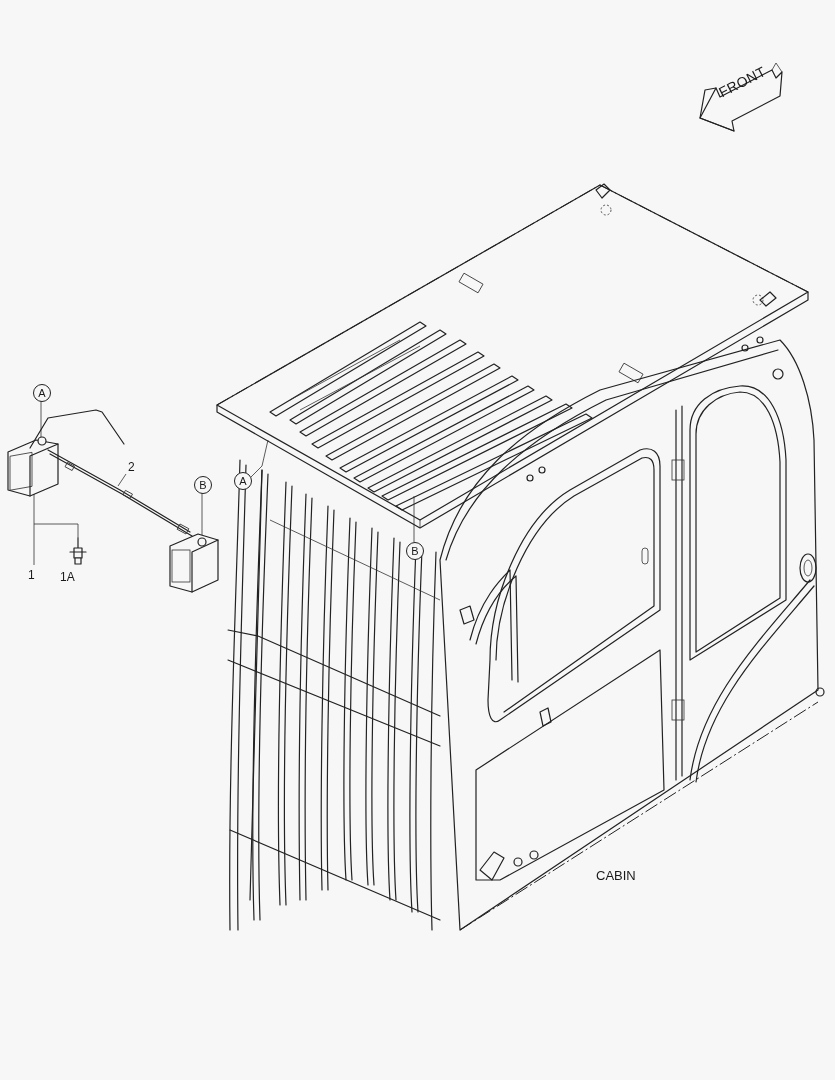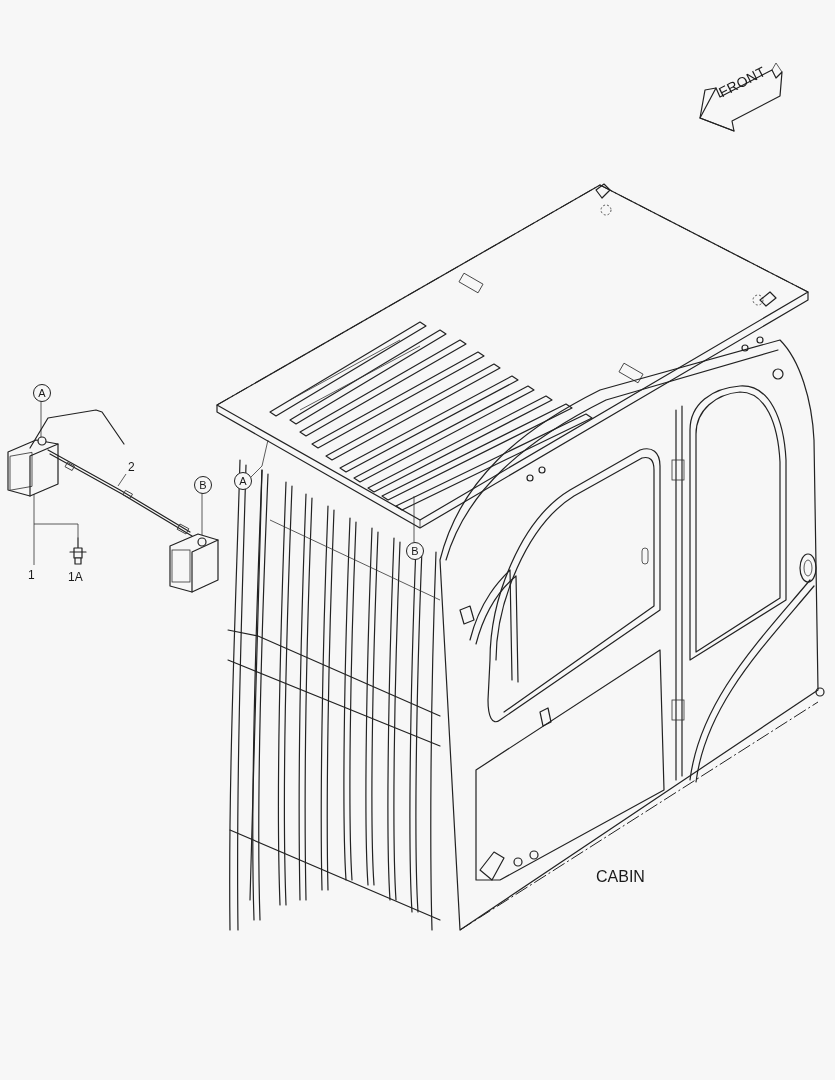--- a/index.html
+++ b/index.html
@@ -172,17 +172,17 @@
   </svg>
 
   <div class="front-text">FRONT</div>
 
   <div class="callout" style="left:33px;top:384px;">A</div>
   <div class="callout" style="left:194px;top:476px;">B</div>
   <div class="callout" style="left:234px;top:472px;">A</div>
   <div class="callout" style="left:406px;top:542px;">B</div>
 
   <div class="lbl" style="left:28px;top:568px;">1</div>
-  <div class="lbl" style="left:68px;top:570px;">1A</div>
+  <div class="lbl" style="left:60px;top:570px;">1A</div>
   <div class="lbl" style="left:128px;top:460px;">2</div>
 
-  <div class="lbl" style="left:596px;top:868px;font-size:16px;">CABIN</div>
+  <div class="lbl" style="left:596px;top:868px;font-size:13px;">CABIN</div>
 </div>
 
 </body></html>

